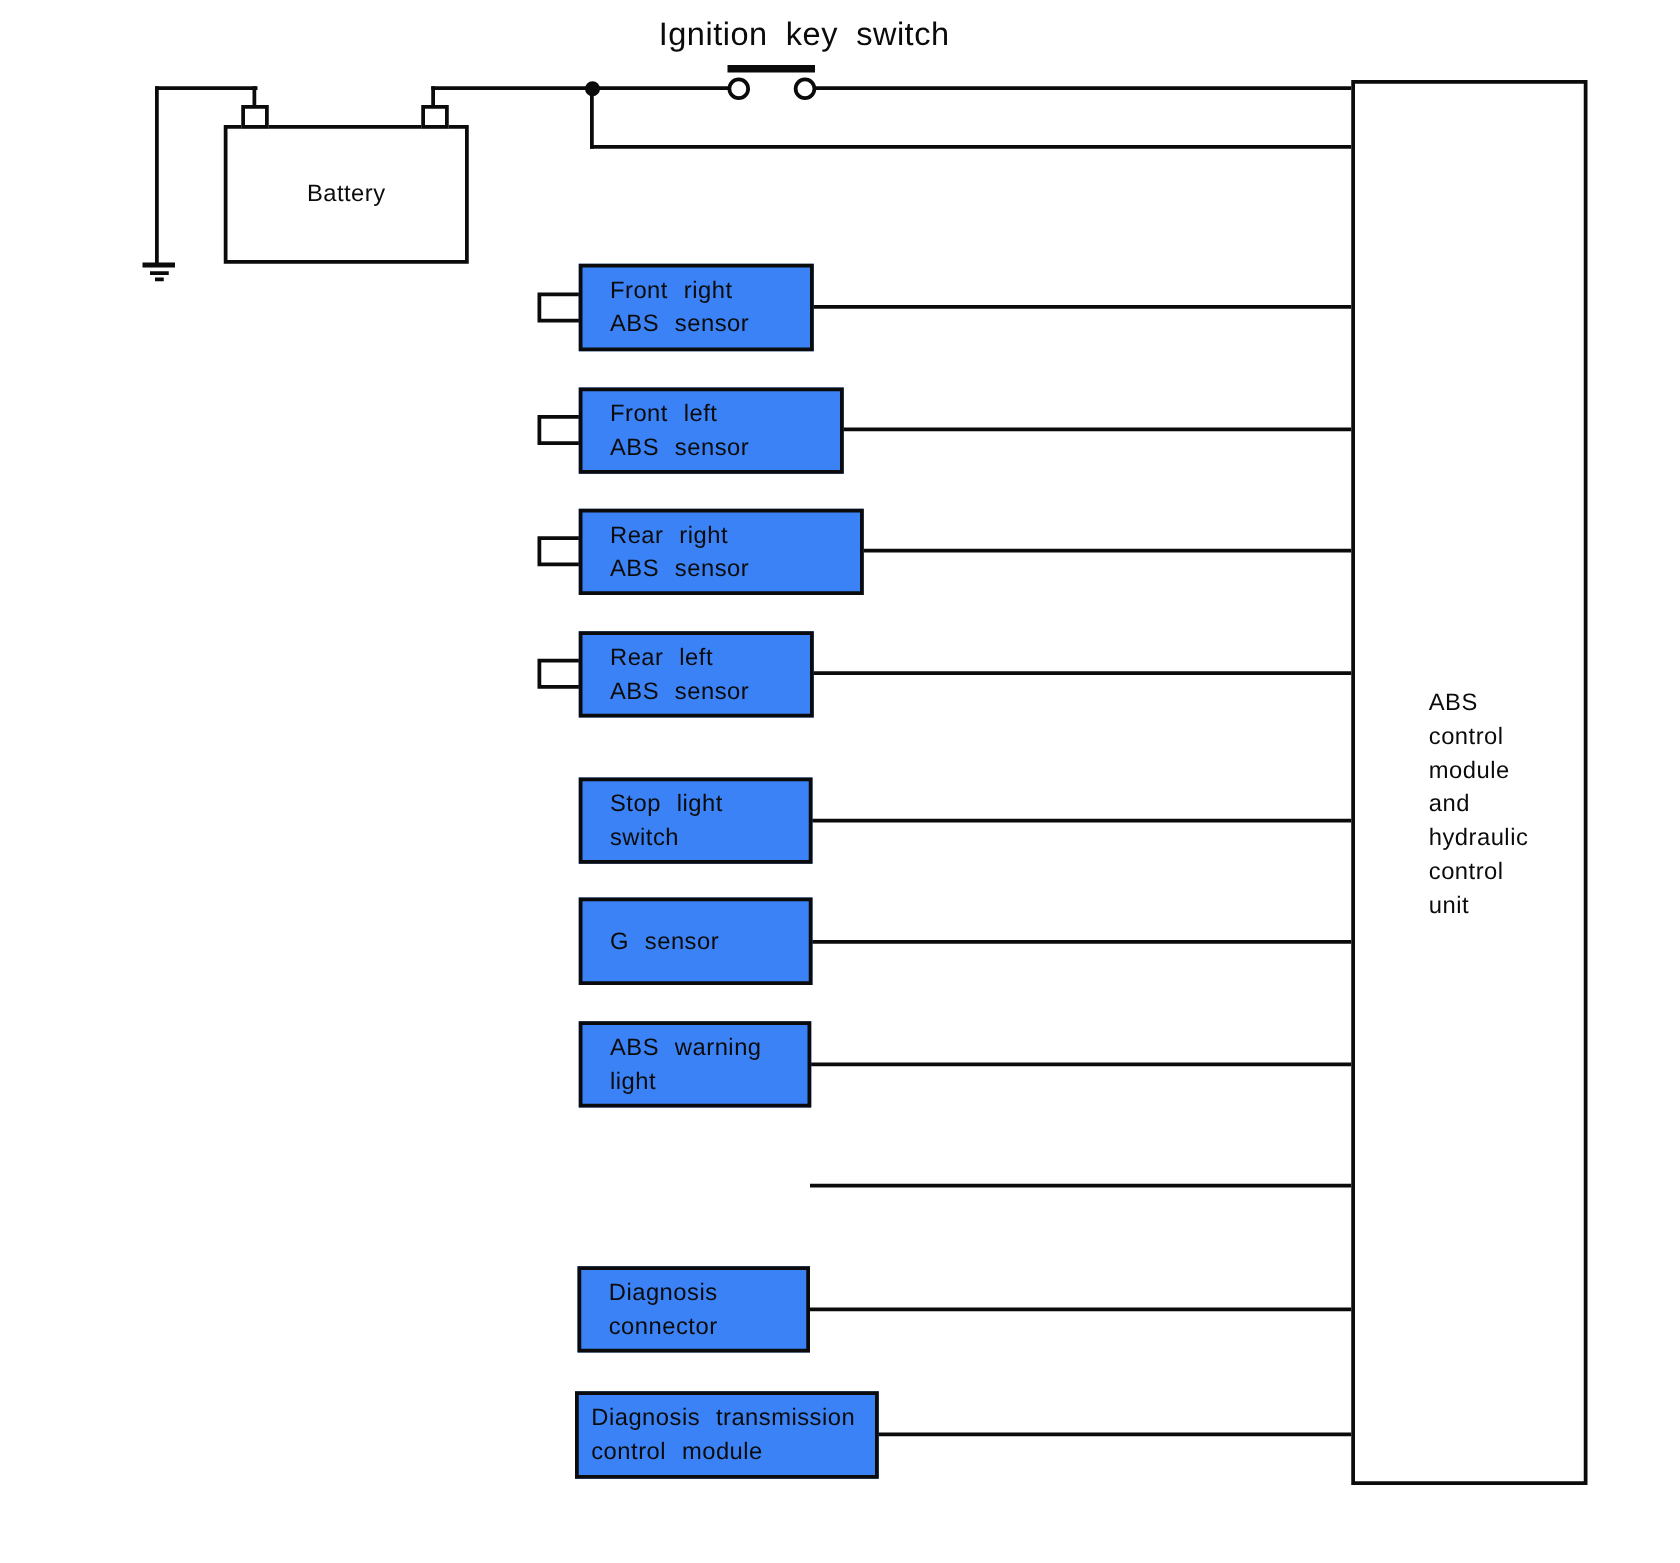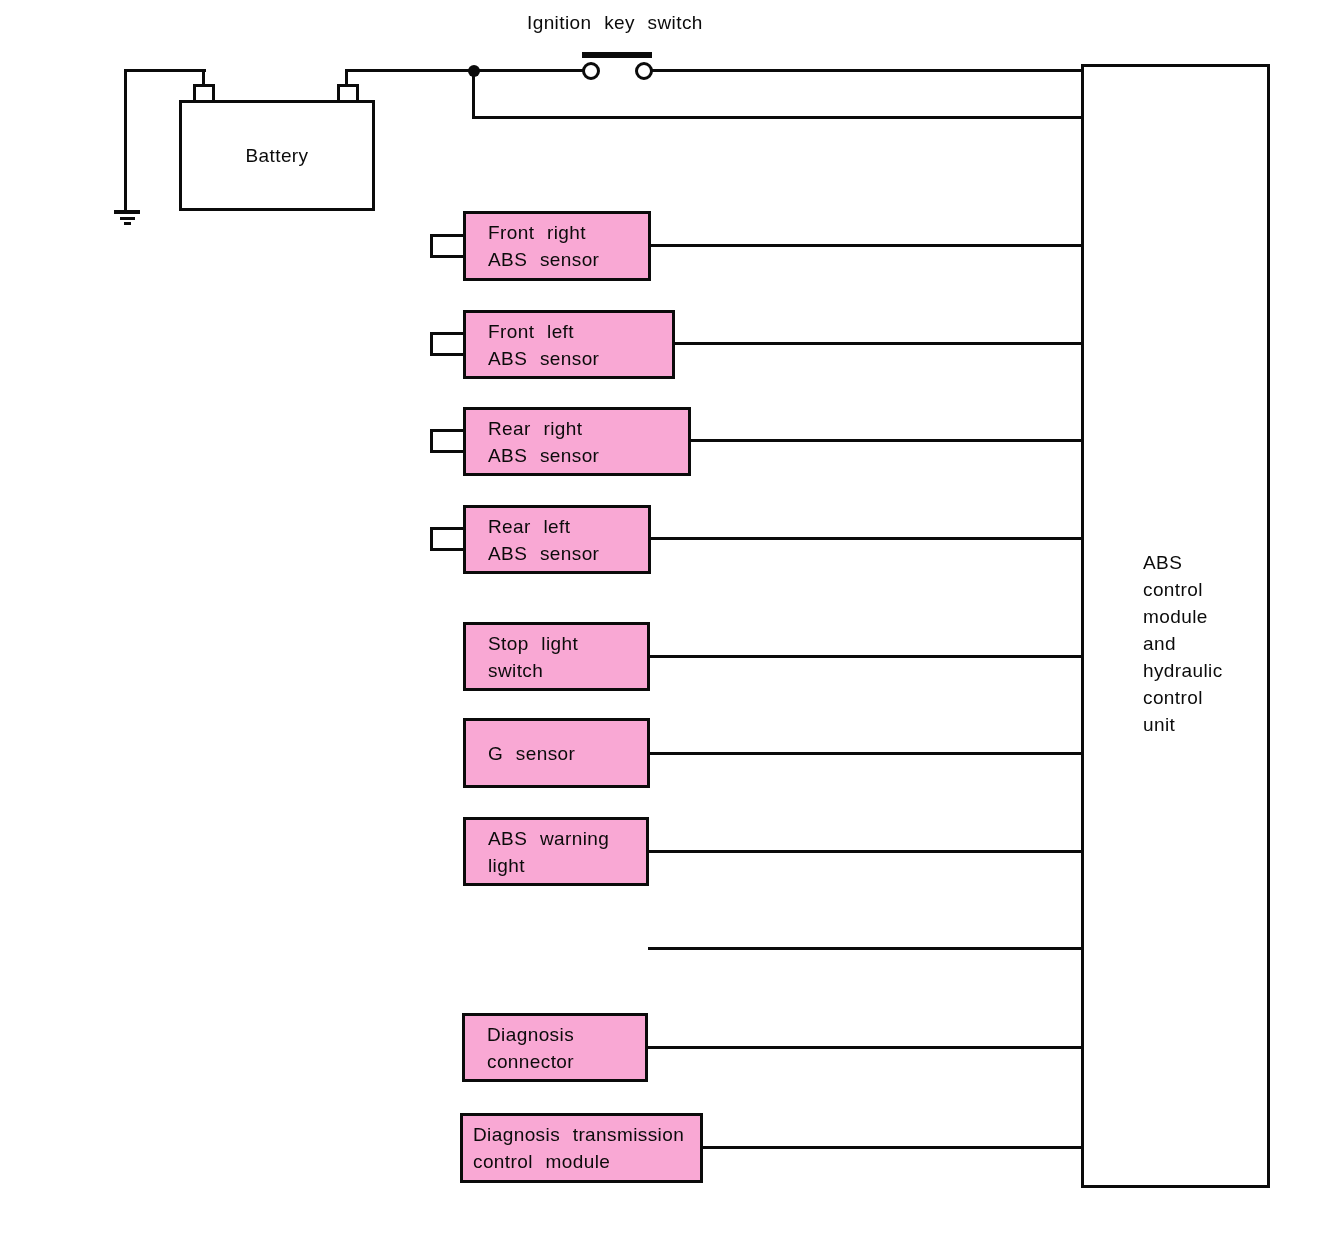--- a/index.html
+++ b/index.html
@@ -11,32 +11,32 @@
     position: relative;
     width: 1344px;
     height: 1250px;
     background: #ffffff;
     font-family: "Liberation Sans", "DejaVu Sans", sans-serif;
     color: #0b0b0b;
     overflow: hidden;
   }
   .lbl {
     position: absolute;
-    font-size: 19px;
+    font-size: 26px;
     letter-spacing: 0.4px;
     word-spacing: 7px;
     white-space: nowrap;
     text-align: right;
   }
   
   .cbox {
     position: absolute;
     box-sizing: border-box;
     border: 3px solid #0b0b0b;
-    background: #f9a8d4;
+    background: #3b82f6;
     display: flex;
     flex-direction: column;
     justify-content: center;
     padding-left: 22px;
     font-size: 19px;
     line-height: 27px;
     letter-spacing: 0.4px;
     word-spacing: 7px;
     z-index: 3;
   }

